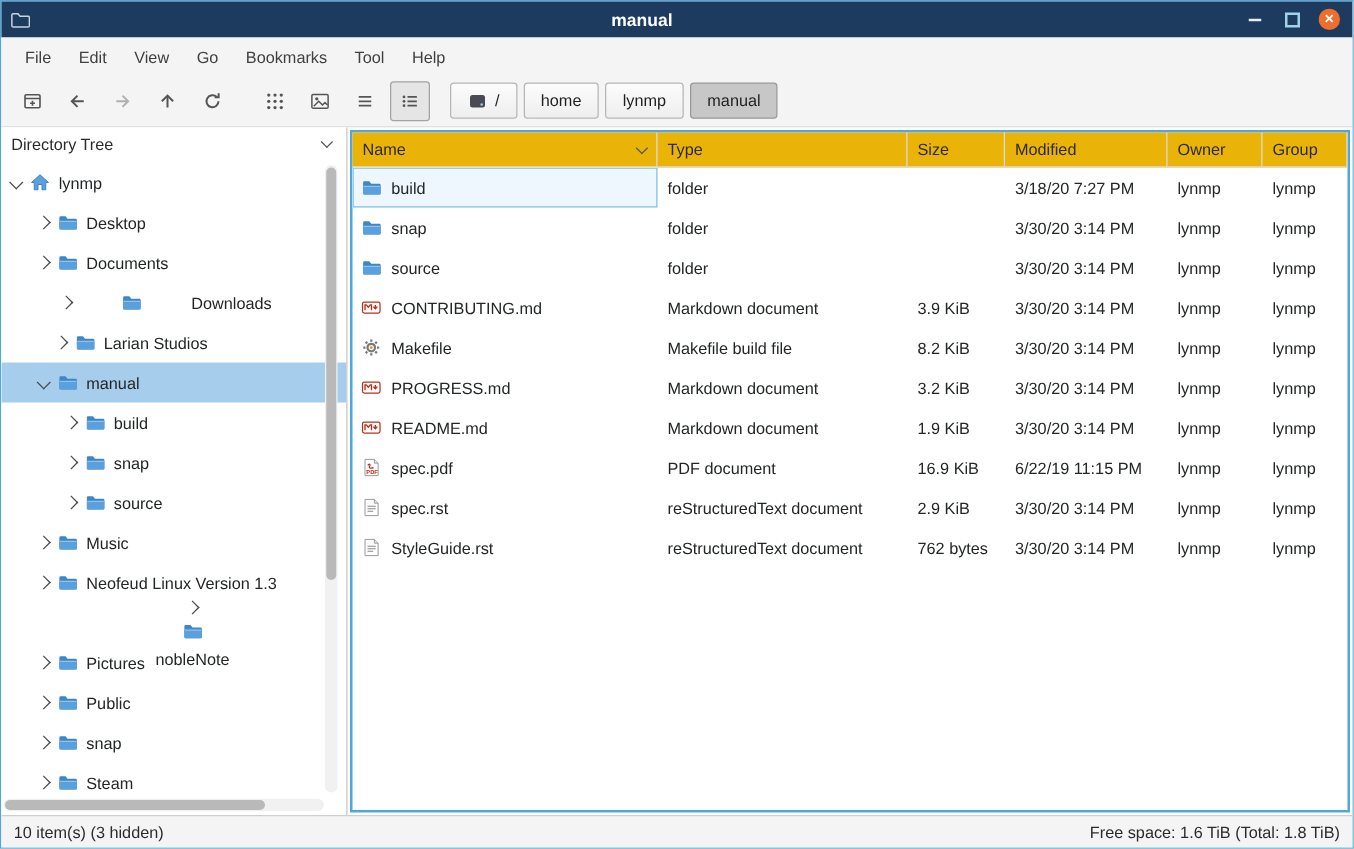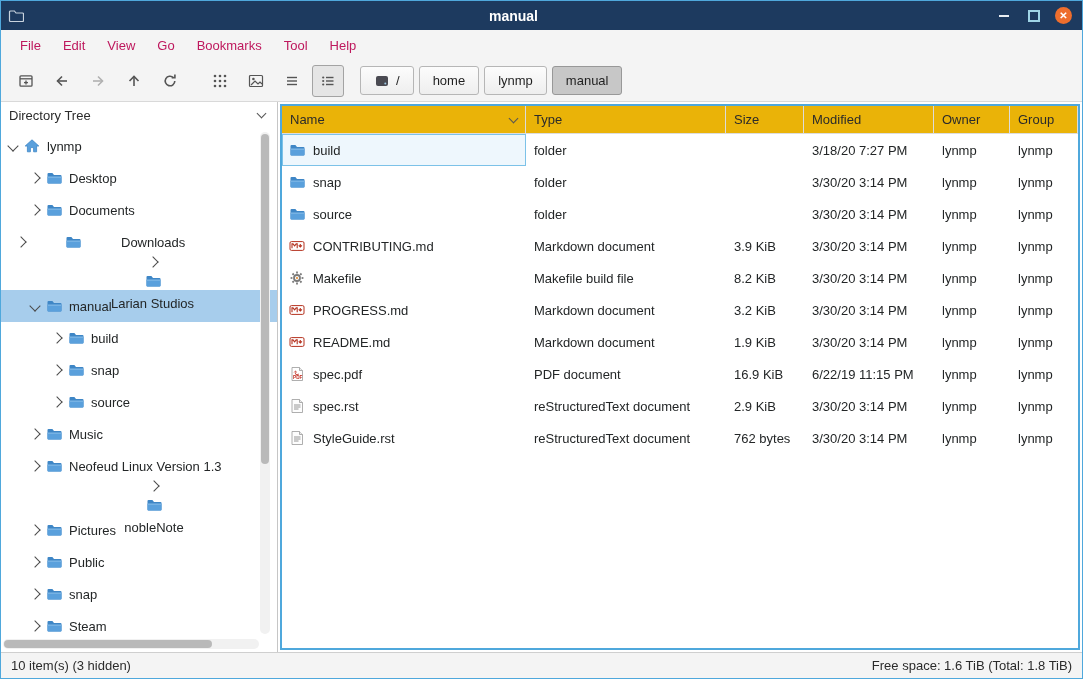--- a/index.html
+++ b/index.html
@@ -25,21 +25,21 @@
   .win-icon{width:24px;display:flex;align-items:center;}
   .win-title{flex:1;text-align:center;color:#fff;font-weight:bold;font-size:14px;}
   .win-controls{display:flex;align-items:center;gap:13px;padding-right:3px;}
   .wc{display:inline-flex;align-items:center;justify-content:center;width:17px;height:17px;cursor:pointer;}
   .wc.min::before{content:"";width:10px;height:2px;background:#e8edf2;}
   .wc.max::before{content:"";width:8px;height:8px;border:2px solid #9fd4e6;}
   .wc.close{background:var(--close);border-radius:50%;color:#fff;font-size:10px;font-weight:bold;line-height:1;}
   .wc.close::before{content:"\2715";}
   
   .menubar{height:30px;flex:0 0 auto;background:#f4f4f4;display:flex;align-items:center;padding:0 8px;}
-  .menu-item{padding:5px 11px;color:#be185d;cursor:default;}
+  .menu-item{padding:5px 11px;color:#404040;cursor:default;}
   
   .toolbar{height:41px;flex:0 0 auto;background:#f4f4f4;display:flex;align-items:center;padding:0 9px;border-bottom:1px solid #d9d9d9;}
   .tool-btns{display:flex;align-items:center;}
   .tool-btn{width:30px;height:30px;display:flex;align-items:center;justify-content:center;border-radius:3px;margin-right:4px;border:1px solid transparent;}
   .tool-btn:nth-child(6){margin-left:14px;}
   .tool-btn.active{border-color:#a3a3a3;background:#e5e5e5;}
   .tool-btn.disabled{opacity:.42;}
   .pathbar{display:flex;align-items:center;margin-left:12px;gap:5px;}
   .path-btn{height:29px;box-sizing:border-box;display:flex;align-items:center;gap:6px;padding:0 13px;border:1px solid #b6b6b6;border-radius:3px;background:linear-gradient(#fcfcfc,#eeeeee);color:#1f1f1f;}
   .path-btn.active{background:#c7c7c7;border-color:#989898;}
@@ -242,30 +242,30 @@
           </div>
           <div class="tree-item" style="padding-left: 30px;">
             <span class="chev"></span>
             <svg width="16" height="16" viewBox="0 0 16 16">
               <path d="M1.5 4 a1 1 0 0 1 1 -1 h3.9 l1.6 2 h6.5 a1 1 0 0 1 1 1 v6.5 a1 1 0 0 1 -1 1 h-12 a1 1 0 0 1 -1 -1 z" fill="#3e86c6"></path>
               <path d="M1.5 6.7 h14 v5.8 a1 1 0 0 1 -1 1 h-12 a1 1 0 0 1 -1 -1 z" fill="#5aa0dc"></path>
               <path d="M1.9 7.1 h13.2" stroke="#8fc2ea" stroke-width="0.9" fill="none"></path>
             </svg>
             <span class="tree-label">Documents</span>
           </div>
-          <div class="tree-item" style="padding-left: 16px; gap: 40px;">
+          <div class="tree-item" style="padding-left: 48px; gap: 40px;">
             <span class="chev"></span>
             <svg width="16" height="16" viewBox="0 0 16 16">
               <path d="M1.5 4 a1 1 0 0 1 1 -1 h3.9 l1.6 2 h6.5 a1 1 0 0 1 1 1 v6.5 a1 1 0 0 1 -1 1 h-12 a1 1 0 0 1 -1 -1 z" fill="#3e86c6"></path>
               <path d="M1.5 6.7 h14 v5.8 a1 1 0 0 1 -1 1 h-12 a1 1 0 0 1 -1 -1 z" fill="#5aa0dc"></path>
               <path d="M1.9 7.1 h13.2" stroke="#8fc2ea" stroke-width="0.9" fill="none"></path>
             </svg>
             <span class="tree-label">Downloads</span>
           </div>
-          <div class="tree-item" style="padding-left: 27px; flex-direction: column;">
+          <div class="tree-item" style="padding-left: 44px;">
             <span class="chev"></span>
             <svg width="16" height="16" viewBox="0 0 16 16">
               <path d="M1.5 4 a1 1 0 0 1 1 -1 h3.9 l1.6 2 h6.5 a1 1 0 0 1 1 1 v6.5 a1 1 0 0 1 -1 1 h-12 a1 1 0 0 1 -1 -1 z" fill="#3e86c6"></path>
               <path d="M1.5 6.7 h14 v5.8 a1 1 0 0 1 -1 1 h-12 a1 1 0 0 1 -1 -1 z" fill="#5aa0dc"></path>
               <path d="M1.9 7.1 h13.2" stroke="#8fc2ea" stroke-width="0.9" fill="none"></path>
             </svg>
             <span class="tree-label">Larian Studios</span>
           </div>
           <div class="tree-item selected" style="padding-left: 30px;">
             <span class="chev open"></span>

